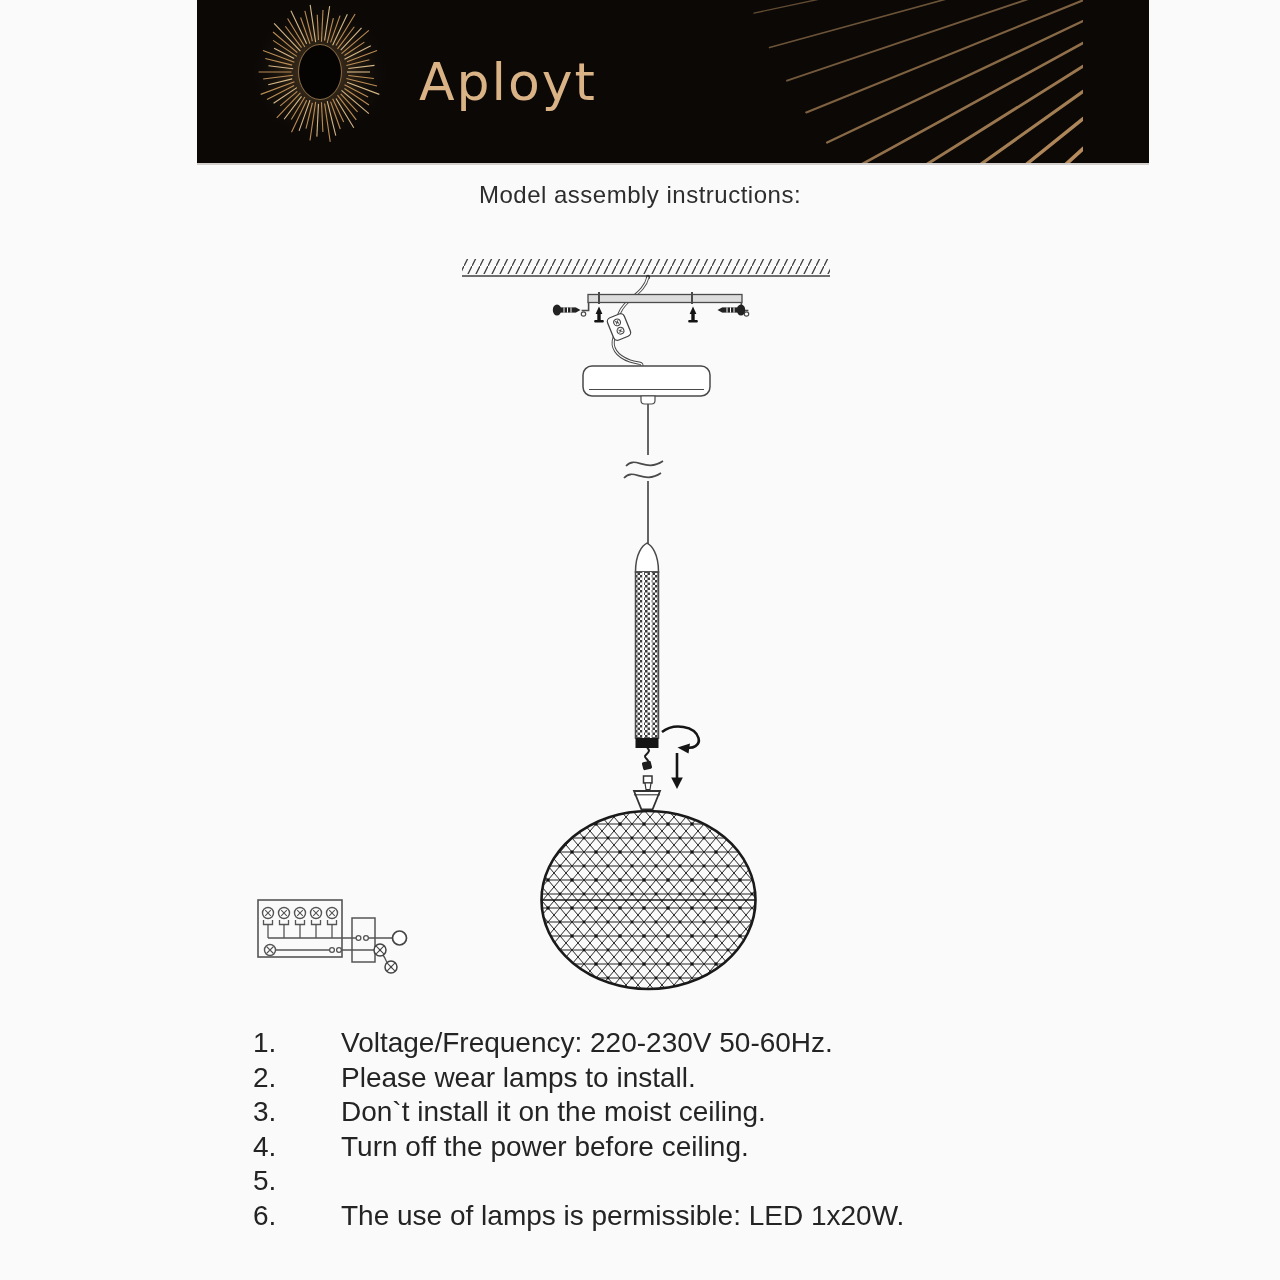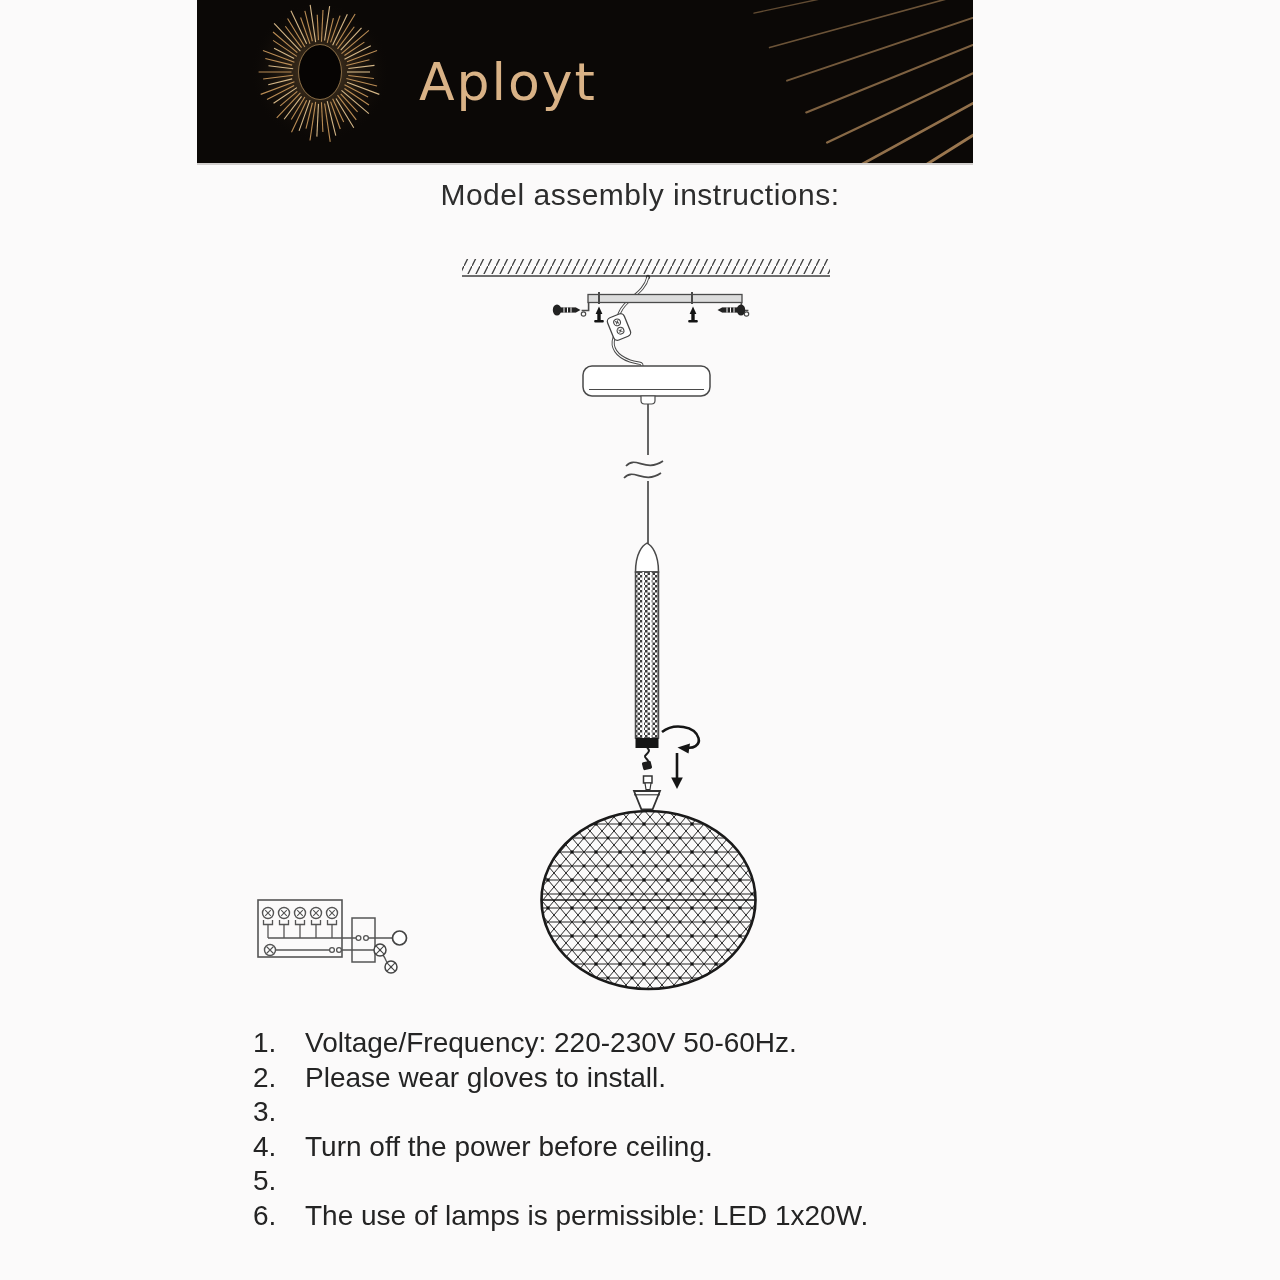--- a/index.html
+++ b/index.html
@@ -5,46 +5,46 @@
   html,body{margin:0;padding:0;}
   body{
     width:1280px;height:1280px;position:relative;
     background:#fbfafa;
     font-family:"Liberation Sans", sans-serif;
     color:#262626;
     overflow:hidden;
   }
   
   .banner{
-    position:absolute;left:197px;top:0;width:776px;height:163px;
+    position:absolute;left:197px;top:0;width:952px;height:163px;
     background:#0b0806;overflow:hidden;
     box-shadow:0 2px 0 rgba(160,155,150,.45);
   }
   .banner svg{position:absolute;left:0;top:0;}
   .brand-name{
     position:absolute;left:222px;top:0;height:163px;
     display:flex;align-items:center;
     font-size:52px;font-weight:400;letter-spacing:2px;
     color:#d9b286;
     font-family:"DejaVu Sans", sans-serif;
   }
   
   .title-wrap{
     position:absolute;top:176px;left:0;width:1280px;text-align:center;
     color:#2d2d2d;
   }
-  .title-line{font-size:30px;line-height:37px;letter-spacing:.5px;}
+  .title-line{font-size:24px;line-height:37px;letter-spacing:.5px;}
   
   .main-diagram{position:absolute;left:440px;top:250px;}
   .wiring-diagram{position:absolute;left:250px;top:890px;}
   
   .instructions{position:absolute;left:253px;top:1026px;width:830px;}
   .inst-row{display:flex;font-size:28px;line-height:34.5px;color:#242424;}
   .inst-num{width:52px;flex:0 0 52px;}
-  .inst-text{white-space:nowrap;}
+  .inst-text{white-space:nowrap;margin-left:36px;}
 </style>
 </head>
 <body>
 
 <div class="banner">
   <svg width="886" height="163" viewBox="0 0 886 163">
     <defs>
       <radialGradient id="glow" cx="50%" cy="50%" r="50%">
         <stop offset="0%" stop-color="#6b5133" stop-opacity=".9"></stop>
         <stop offset="60%" stop-color="#3a2c1a" stop-opacity=".35"></stop>
@@ -319,24 +319,25 @@
   </g>
 </svg>
 
 <div class="instructions">
   <div class="inst-row">
     <span class="inst-num">1.</span>
     <span class="inst-text">Voltage/Frequency: 220-230V 50-60Hz.</span>
   </div>
   <div class="inst-row">
     <span class="inst-num">2.</span>
-    <span class="inst-text">Please wear gloves to install.</span>
+    <span class="inst-text">Please wear lamps to install.</span>
   </div>
   <div class="inst-row">
     <span class="inst-num">3.</span>
+    <span class="inst-text">Don`t install it on the moist ceiling.</span>
   </div>
   <div class="inst-row">
     <span class="inst-num">4.</span>
     <span class="inst-text">Turn off the power before ceiling.</span>
   </div>
   <div class="inst-row">
     <span class="inst-num">5.</span>
   </div>
   <div class="inst-row">
     <span class="inst-num">6.</span>

